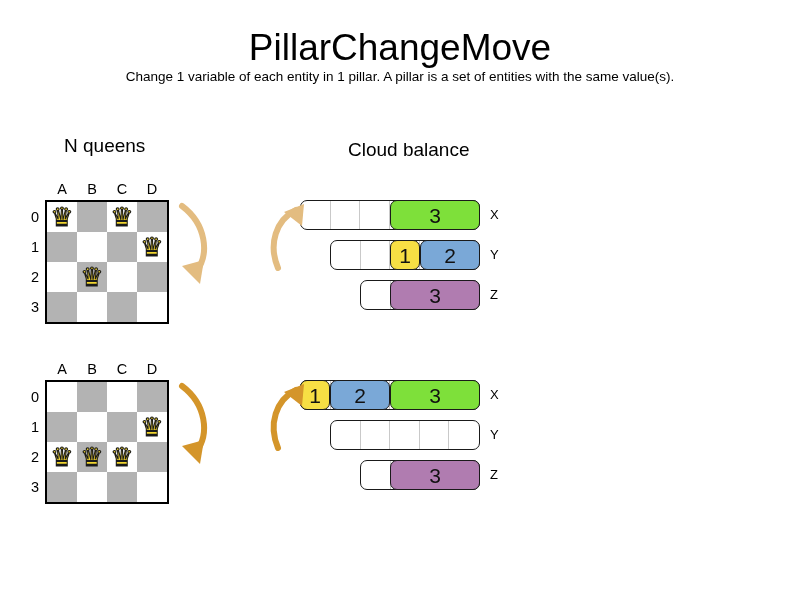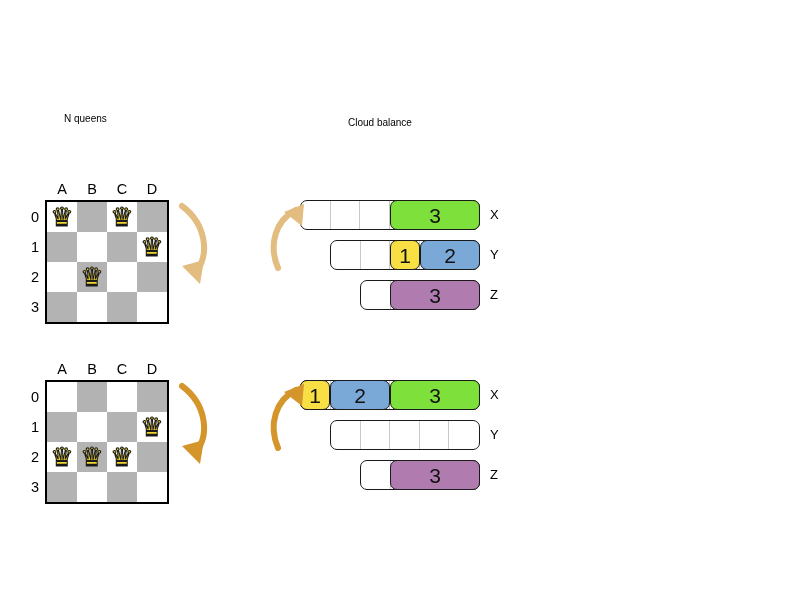--- a/index.html
+++ b/index.html
@@ -37,23 +37,24 @@
     position: absolute;
     left: 0;
     top: 68px;
     width: 800px;
     text-align: center;
     font-size: 13.5px;
     line-height: 18px;
   }
   .section-head {
     position: absolute;
-    font-size: 10px;
+    font-size: 19px;
     line-height: 18px;
     white-space: nowrap;
+    margin-top: 27px;
   }
   .head-queens { left: 64px; top: 110px; }
   .head-cloud  { left: 348px; top: 114px; }
 
   
   .board {
     position: absolute;
     width: 120px;
     height: 120px;
     border: 2px solid #000;
@@ -162,20 +163,22 @@
   }
 
   
   .arrow { position: absolute; }
 </style>
 </head>
 <body>
 
 <div class="stage">
 
+  <div class="title">PillarChangeMove</div>
+  <div class="subtitle">Change 1 variable of each entity in 1 pillar. A pillar is a set of entities with the same value(s).</div>
 
   <div class="section-head head-queens">N queens</div>
   <div class="section-head head-cloud">Cloud balance</div>
 
   <div id="board-before" class="board" style="left:45px; top:200px;">
       <div class="col-labels">
         <span>A</span>
         <span>B</span>
         <span>C</span>
         <span>D</span>

